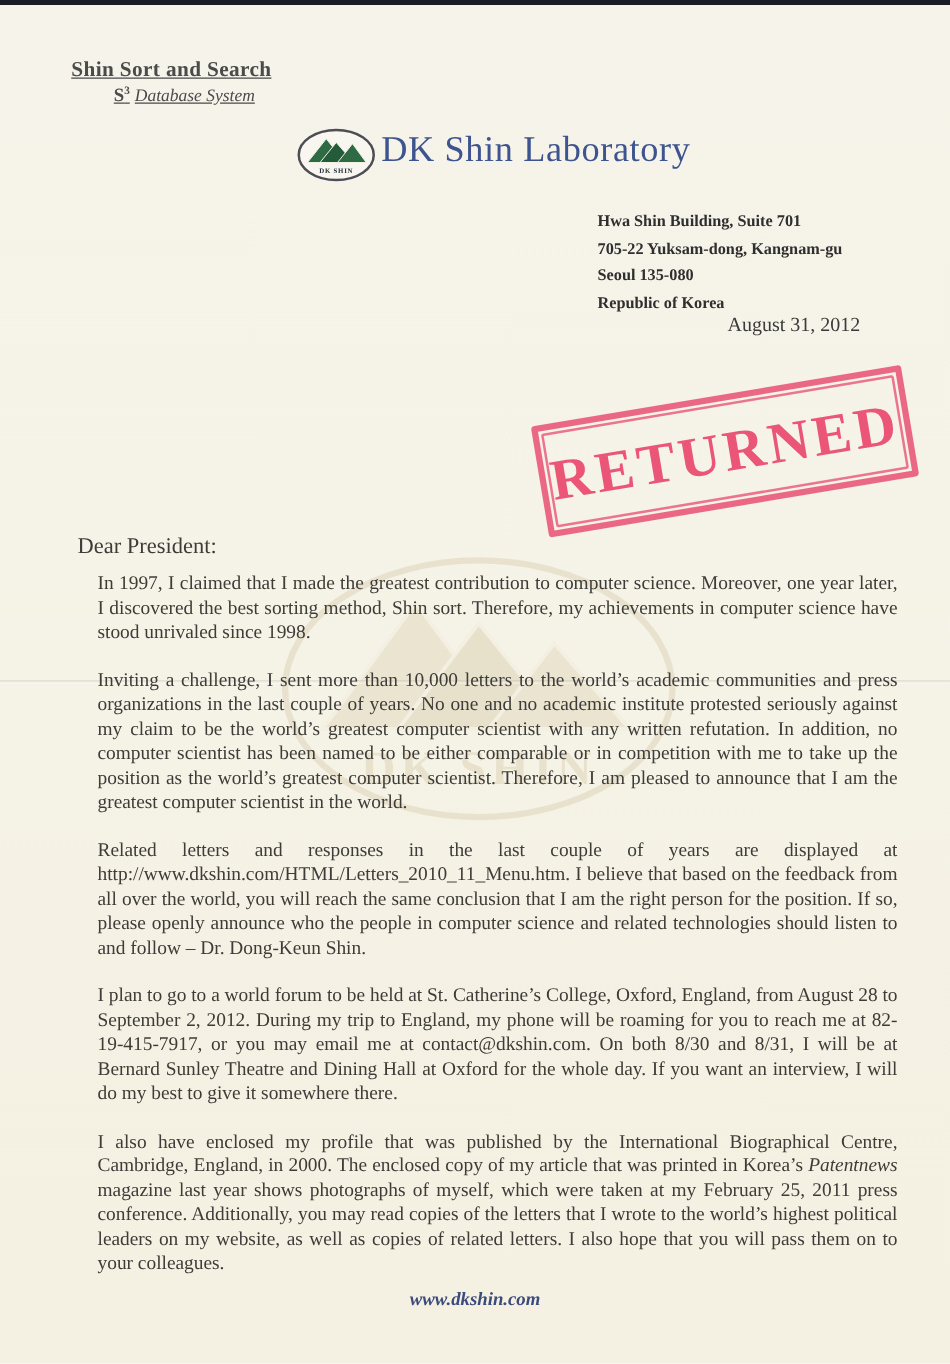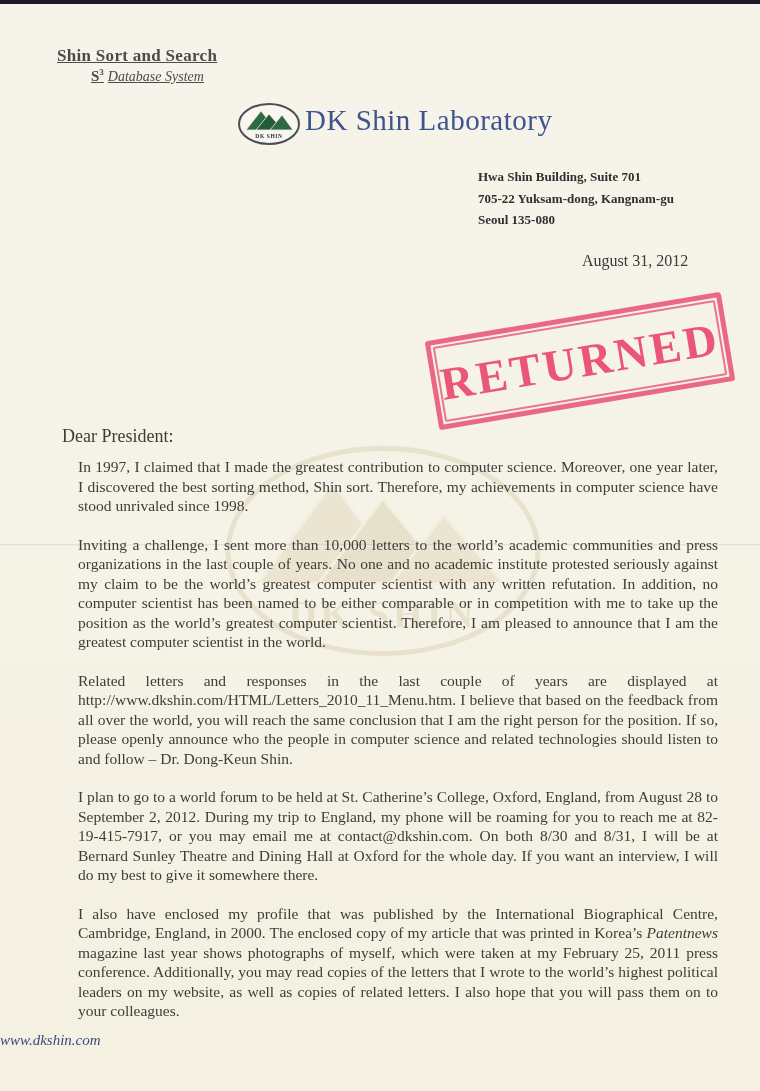--- a/index.html
+++ b/index.html
@@ -62,21 +62,21 @@
     color: rgba(233, 72, 108, 0.92);
   }
   .salutation { position: absolute; left: 62px; top: 426px; font-size: 18px; }
   .letter-body {
     position: absolute; left: 62px; top: 457px; width: 640px;
     font-size: 15.5px; line-height: 19.5px; text-align: justify; margin-left: 16px;
   }
   .letter-body p { margin: 0 0 19px 0; }
   .footer-site {
     position: absolute; left: 0; top: 1032px; width: 100%;
-    font-size: 15px; font-weight: normal; font-style: italic;
+    text-align: center; font-size: 15px; font-weight: bold; font-style: italic;
     color: #3c4a7c;
   }
 </style>
 </head>
 <body>
 
 <div class="page">
 
   <div class="scan-edge-top"></div>
 
@@ -103,20 +103,21 @@
     <polygon points="19,28 32,12 46,28" fill="#245c39" stroke="#f1efe5" stroke-width="0.8"></polygon>
     <polygon points="33,28 45,13 56,28" fill="#2e6b45" stroke="#f1efe5" stroke-width="0.8"></polygon>
     <text x="32" y="36" text-anchor="middle" font-family="Liberation Serif, serif" font-size="5.5" font-weight="bold" letter-spacing="0.6" fill="#252f3e">DK SHIN</text>
   </svg>
   <div class="company-name">DK Shin Laboratory</div>
 
   <div class="sender-address">
     <div>Hwa Shin Building, Suite 701</div>
     <div>705-22 Yuksam-dong, Kangnam-gu</div>
     <div>Seoul 135-080</div>
+    <div>Republic of Korea</div>
   </div>
 
   <div class="date-line">August 31, 2012</div>
 
 
   <div class="stamp">
     <div class="stamp-inner"></div>
     <div class="stamp-text">RETURNED</div>
   </div>
 

